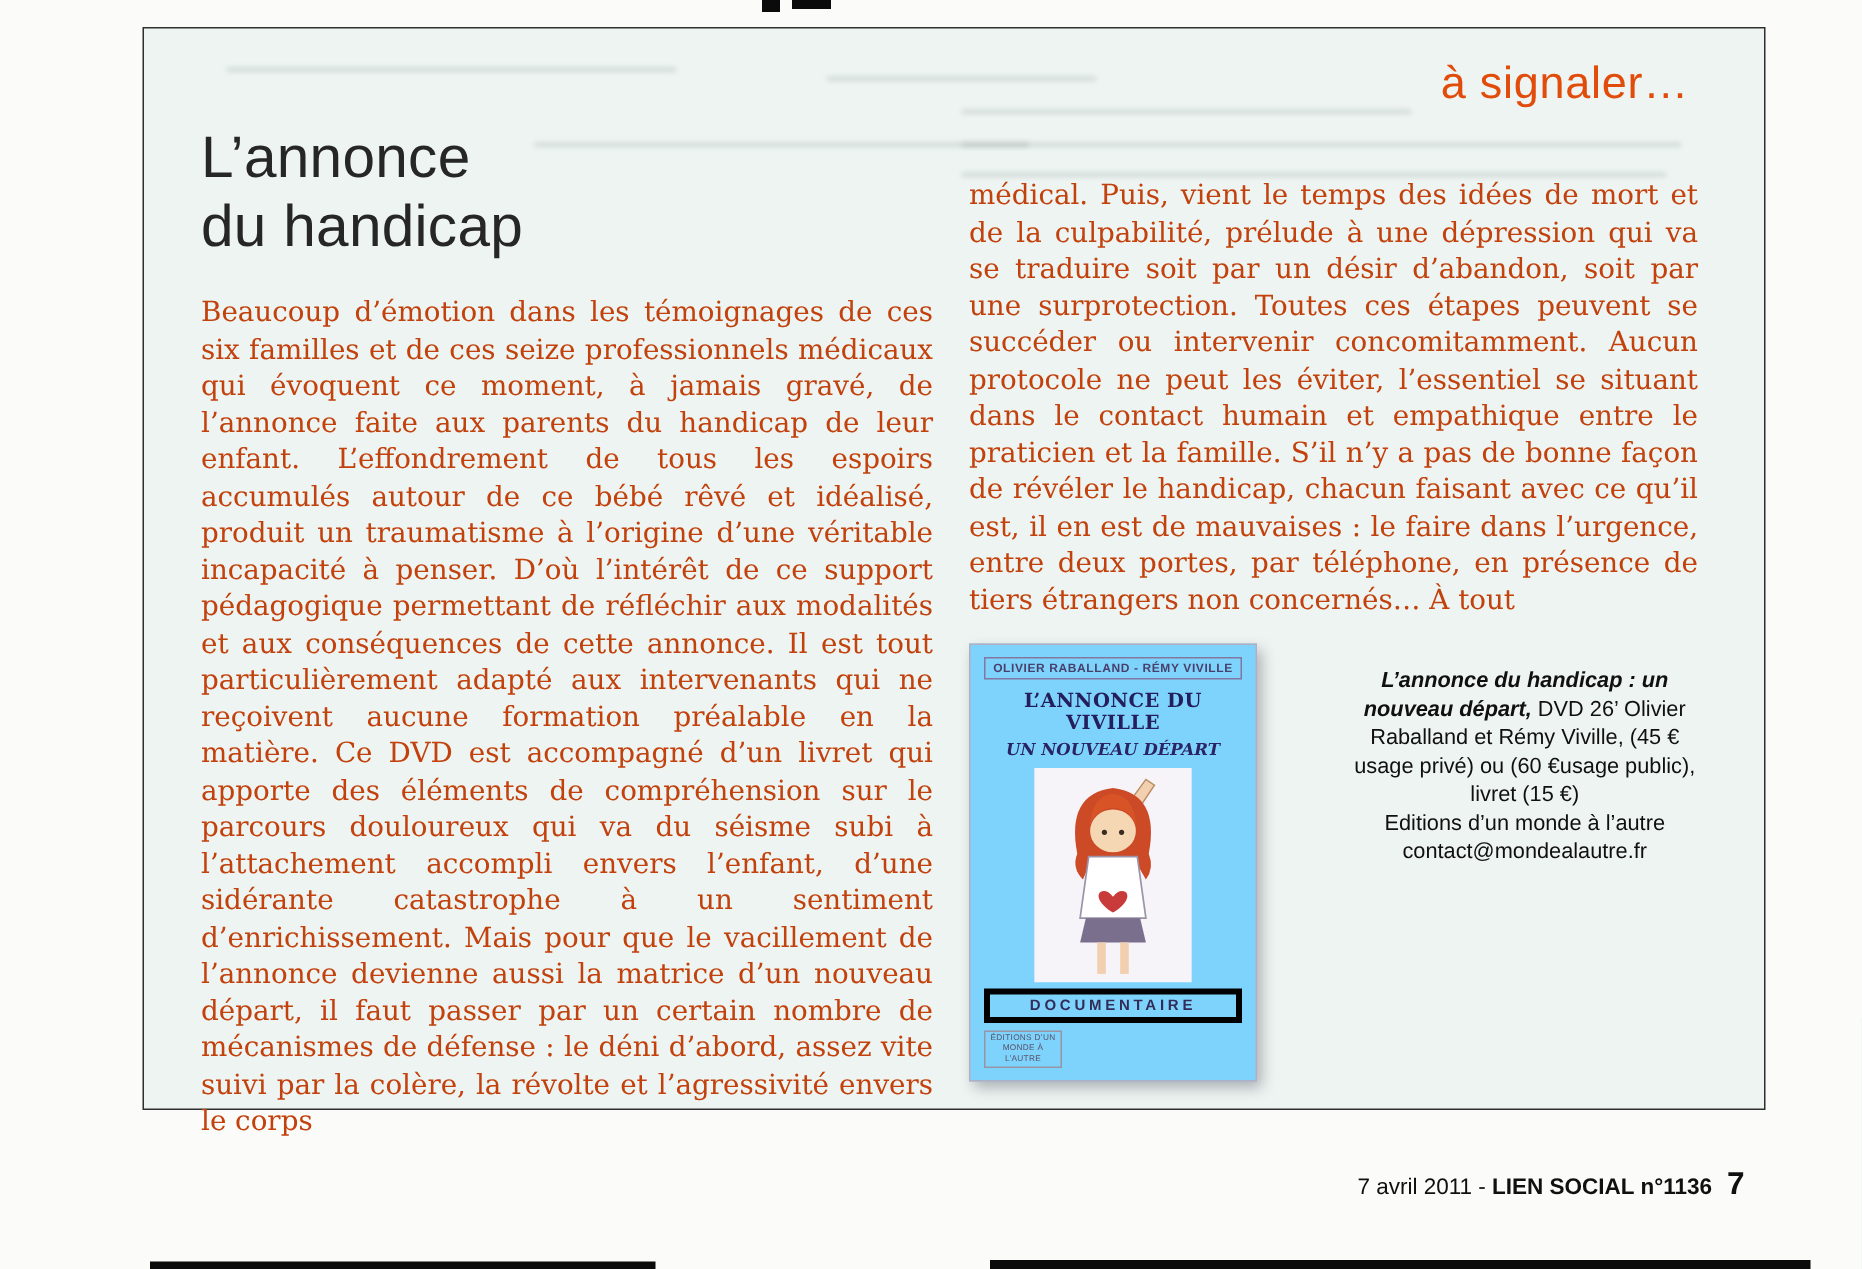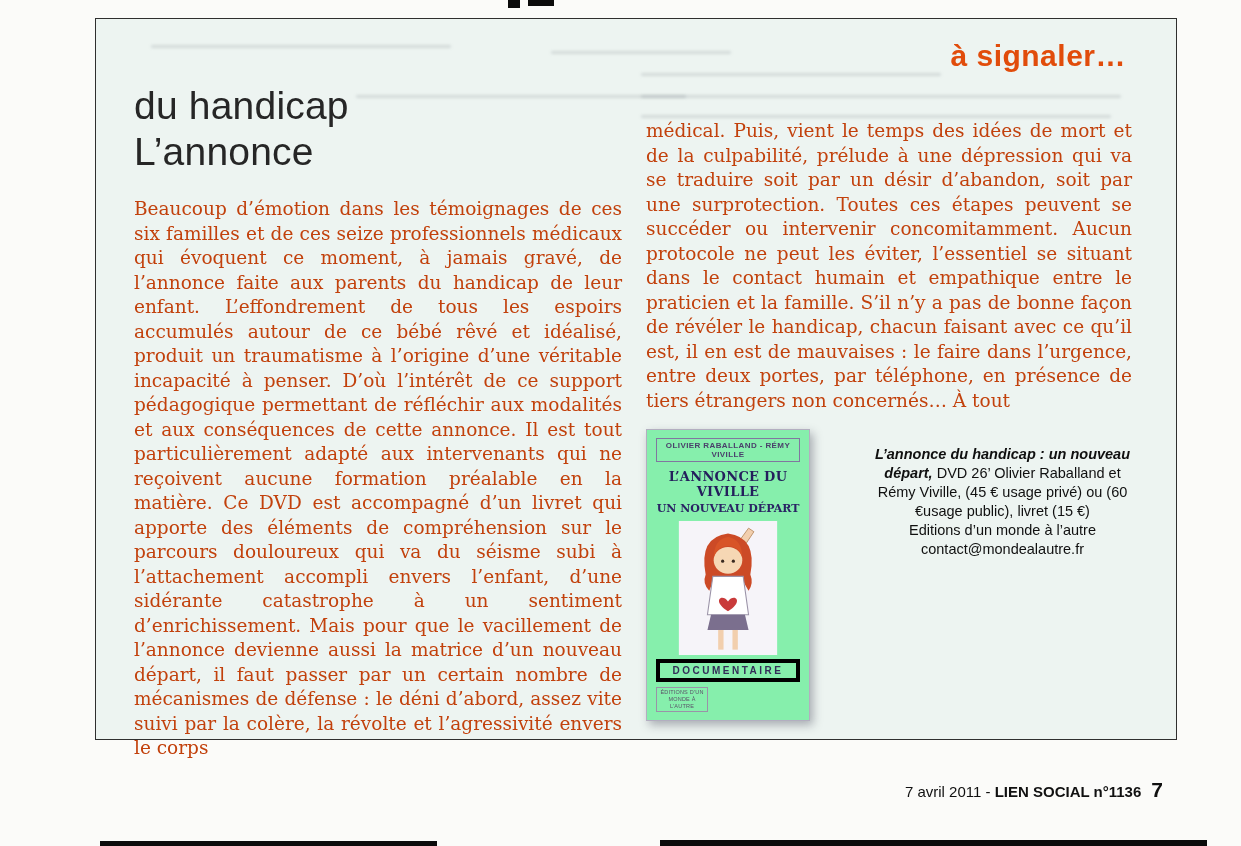--- a/index.html
+++ b/index.html
@@ -14,58 +14,58 @@
     position:absolute; height:3px; border-radius:2px;
     background:rgba(95,105,110,0.18); filter:blur(1.6px);
   }
   
   .article-box {
     position:absolute; left:95px; top:18px; width:1082px; height:722px;
     background:#edf4f1; border:1.5px solid #2f2f2f;
   }
   .section-label {
     position:absolute; top:20px; right:50px;
-    font-size:30px; letter-spacing:0.5px; font-weight:700;
+    font-size:30px; letter-spacing:0.5px; font-weight:400;
   }
   .article-title {
     position:absolute; left:38px; top:64px;
     font-size:39px; line-height:46px; font-weight:500;
     color:#262626; letter-spacing:0.2px;
   }
   .body-text {
     font-family:"DejaVu Serif", serif;
     font-size:18.5px; line-height:24.5px; color:#c2410c;
     text-align:justify;
     hyphens:auto; -webkit-hyphens:auto;
   }
   .col-left  { position:absolute; left:38px;  top:178px; width:488px; }
   .col-right { position:absolute; left:550px; top:100px; width:486px; }
   .wrap-section { display:flex; gap:22px; margin-top:16px; }
   .beside { flex:1; min-width:0; }
   
   .dvd-cover {
-    width:164px; height:292px; flex-shrink:0;
-    background:#86efac; border:1px solid #b3aec0;
+    width:192px; height:292px; flex-shrink:0;
+    background:#7dd3fc; border:1px solid #b3aec0;
     box-shadow:3px 4px 9px rgba(40,40,60,0.35);
     padding:8px 9px;
     display:flex; flex-direction:column;
   }
   .cover-authors {
     border:1px solid #8177a0; color:#4a3f6b;
     font-size:8px; letter-spacing:0.4px; text-align:center;
     padding:2px 0; font-weight:bold;
   }
   .cover-title {
     font-family:"DejaVu Serif", serif;
     font-size:13px; font-weight:bold; color:#241f5c;
     text-align:center; margin-top:7px; letter-spacing:0.3px;
   }
   .cover-subtitle {
     font-family:"DejaVu Serif", serif;
-    font-size:11px; font-weight:bold;
+    font-size:11px; font-style:italic; font-weight:bold;
     color:#2a2464; text-align:center; margin-top:3px;
   }
   .cover-art { display:block; margin:6px auto 4px auto; width:108px; height:146px; }
   .cover-genre {
     border:4px solid #000000; color:#332c58;
     font-size:10px; letter-spacing:2.5px; text-align:center;
     padding:2px 0; font-weight:bold;
   }
   .cover-publisher {
     width:52px; margin-top:5px; border:1px solid #9a93a8;
@@ -101,22 +101,22 @@
   <div class="bleed" style="left:55px;  top:26px; width:300px;"></div>
   <div class="bleed" style="left:455px; top:32px; width:180px;"></div>
   <div class="bleed" style="left:260px; top:76px; width:330px;"></div>
   <div class="bleed" style="left:545px; top:54px; width:300px;"></div>
   <div class="bleed" style="left:545px; top:76px; width:480px;"></div>
   <div class="bleed" style="left:545px; top:96px; width:470px;"></div>
 
   <div class="section-label" style="color:#e14c0b;">à signaler…</div>
 
   <h1 class="article-title">
+    <div>L’annonce</div>
     <div>du handicap</div>
-    <div>L’annonce</div>
   </h1>
 
   <div class="col-left">
     <p class="body-text">Beaucoup d’émotion dans les témoignages de ces six familles et de ces seize professionnels médicaux qui évoquent ce moment, à jamais gravé, de l’annonce faite aux parents du handicap de leur enfant. L’effondrement de tous les espoirs accumulés autour de ce bébé rêvé et idéalisé, produit un traumatisme à l’origine d’une véritable incapacité à penser. D’où l’intérêt de ce support pédagogique permettant de réfléchir aux modalités et aux conséquences de cette annonce. Il est tout particulièrement adapté aux intervenants qui ne reçoivent aucune formation préalable en la matière. Ce DVD est accompagné d’un livret qui apporte des éléments de compréhension sur le parcours douloureux qui va du séisme subi à l’attachement accompli envers l’enfant, d’une sidérante catastrophe à un sentiment d’enrichissement. Mais pour que le vacillement de l’annonce devienne aussi la matrice d’un nouveau départ, il faut passer par un certain nombre de mécanismes de défense : le déni d’abord, assez vite suivi par la colère, la révolte et l’agressivité envers le corps</p>
   </div>
 
   <div class="col-right">
     <p class="body-text">médical. Puis, vient le temps des idées de mort et de la culpabilité, prélude à une dépression qui va se traduire soit par un désir d’abandon, soit par une surprotection. Toutes ces étapes peuvent se succéder ou intervenir concomitamment. Aucun protocole ne peut les éviter, l’essentiel se situant dans le contact humain et empathique entre le praticien et la famille. S’il n’y a pas de bonne façon de révéler le handicap, chacun faisant avec ce qu’il est, il en est de mauvaises : le faire dans l’urgence, entre deux portes, par téléphone, en présence de tiers étrangers non concernés… À tout</p>
 
     <div class="wrap-section">

